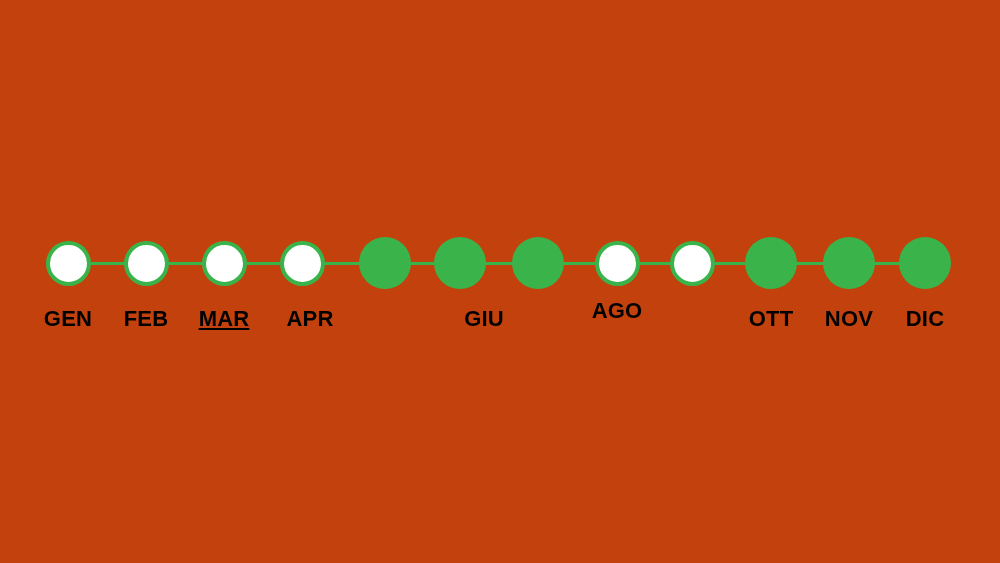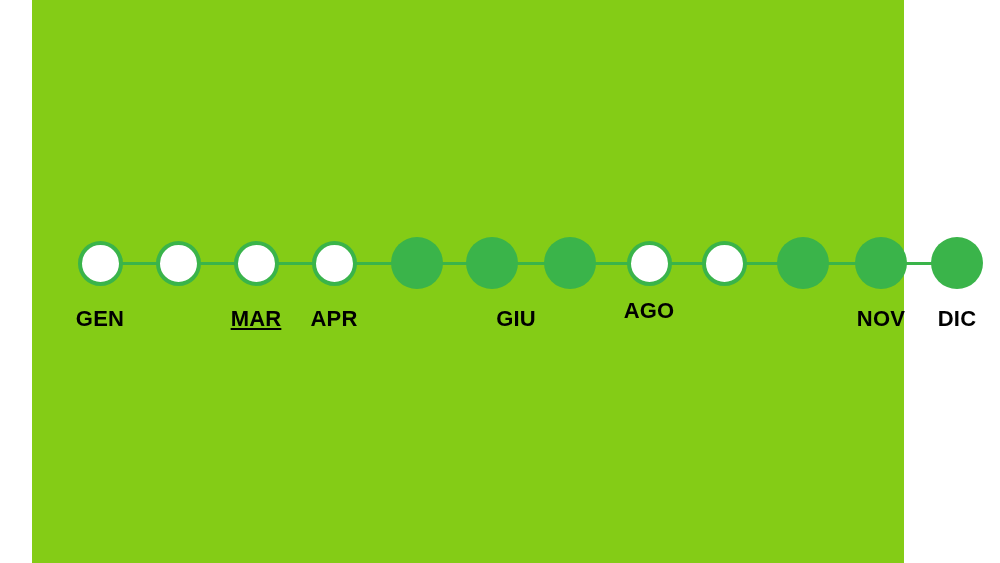--- a/index.html
+++ b/index.html
@@ -10,24 +10,23 @@
   body {
     width: 1000px;
     height: 563px;
     background: #ffffff;
     font-family: "Liberation Sans", sans-serif;
     overflow: hidden;
   }
 
   #stage {
     position: relative;
-    width: 872px;
+    width: 1000px;
     height: 563px;
-    background: #84cc16;
-    margin-left: 32px;
+    background: #c2410c;
   }
 
   
   #timeline {
     position: absolute;
     left: 0;
     top: 0;
     width: 1000px;
     height: 563px;
   }
@@ -76,30 +75,32 @@
       <div class="track-line" style="left: 410px; top: 261.5px; width: 25px; height: 3px; background: rgb(58, 180, 74);"></div>
       <div class="track-line" style="left: 485px; top: 261.5px; width: 28px; height: 3px; background: rgb(58, 180, 74);"></div>
       <div class="track-line" style="left: 563px; top: 261.5px; width: 32.5px; height: 3px; background: rgb(58, 180, 74);"></div>
       <div class="track-line" style="left: 638.5px; top: 261.5px; width: 32px; height: 3px; background: rgb(58, 180, 74);"></div>
       <div class="track-line" style="left: 713.5px; top: 261.5px; width: 32.5px; height: 3px; background: rgb(58, 180, 74);"></div>
       <div class="track-line" style="left: 796px; top: 261.5px; width: 28px; height: 3px; background: rgb(58, 180, 74);"></div>
       <div class="track-line" style="left: 874px; top: 261.5px; width: 26px; height: 3px; background: rgb(58, 180, 74);"></div>
       <div class="node hollow" title="GEN" style="left: 45.5px; top: 240.5px; width: 45px; height: 45px; border-color: rgb(58, 180, 74); border-width: 4px; background: rgb(255, 255, 255);"></div>
       <div class="node-label" style="left: 8px; top: 308px; width: 120px; color: rgb(0, 0, 0);">GEN</div>
       <div class="node hollow" title="FEB" style="left: 123.5px; top: 240.5px; width: 45px; height: 45px; border-color: rgb(58, 180, 74); border-width: 4px; background: rgb(255, 255, 255);"></div>
+      <div class="node-label" style="left: 86px; top: 308px; width: 120px; color: rgb(0, 0, 0);">FEB</div>
       <div class="node hollow" title="MAR" style="left: 201.5px; top: 240.5px; width: 45px; height: 45px; border-color: rgb(58, 180, 74); border-width: 4px; background: rgb(255, 255, 255);"></div>
       <div class="node-label" style="left: 164px; top: 308px; width: 120px; color: rgb(0, 0, 0); text-decoration: underline;">MAR</div>
       <div class="node hollow" title="APR" style="left: 279.5px; top: 240.5px; width: 45px; height: 45px; border-color: rgb(58, 180, 74); border-width: 4px; background: rgb(255, 255, 255);"></div>
-      <div class="node-label" style="left: 242px; top: 308px; width: 120px; color: rgb(0, 0, 0);">APR</div>
+      <div class="node-label" style="left: 250px; top: 308px; width: 120px; color: rgb(0, 0, 0);">APR</div>
       <div class="node filled" title="MAG" style="left: 359px; top: 237px; width: 52px; height: 52px; background: rgb(58, 180, 74);"></div>
       <div class="node filled" title="GIU" style="left: 434px; top: 237px; width: 52px; height: 52px; background: rgb(58, 180, 74);"></div>
       <div class="node-label" style="left: 424px; top: 308px; width: 120px; color: rgb(0, 0, 0);">GIU</div>
       <div class="node filled" title="LUG" style="left: 512px; top: 237px; width: 52px; height: 52px; background: rgb(58, 180, 74);"></div>
       <div class="node hollow" title="AGO" style="left: 594.5px; top: 240.5px; width: 45px; height: 45px; border-color: rgb(58, 180, 74); border-width: 4px; background: rgb(255, 255, 255);"></div>
       <div class="node-label" style="left: 557px; top: 300px; width: 120px; color: rgb(0, 0, 0);">AGO</div>
       <div class="node hollow" title="SET" style="left: 669.5px; top: 240.5px; width: 45px; height: 45px; border-color: rgb(58, 180, 74); border-width: 4px; background: rgb(255, 255, 255);"></div>
       <div class="node filled" title="OTT" style="left: 745px; top: 237px; width: 52px; height: 52px; background: rgb(58, 180, 74);"></div>
+      <div class="node-label" style="left: 711px; top: 308px; width: 120px; color: rgb(0, 0, 0);">OTT</div>
       <div class="node filled" title="NOV" style="left: 823px; top: 237px; width: 52px; height: 52px; background: rgb(58, 180, 74);"></div>
       <div class="node-label" style="left: 789px; top: 308px; width: 120px; color: rgb(0, 0, 0);">NOV</div>
       <div class="node filled" title="DIC" style="left: 899px; top: 237px; width: 52px; height: 52px; background: rgb(58, 180, 74);"></div>
       <div class="node-label" style="left: 865px; top: 308px; width: 120px; color: rgb(0, 0, 0);">DIC</div>
     </div>
 </div>
 
 </body></html>

